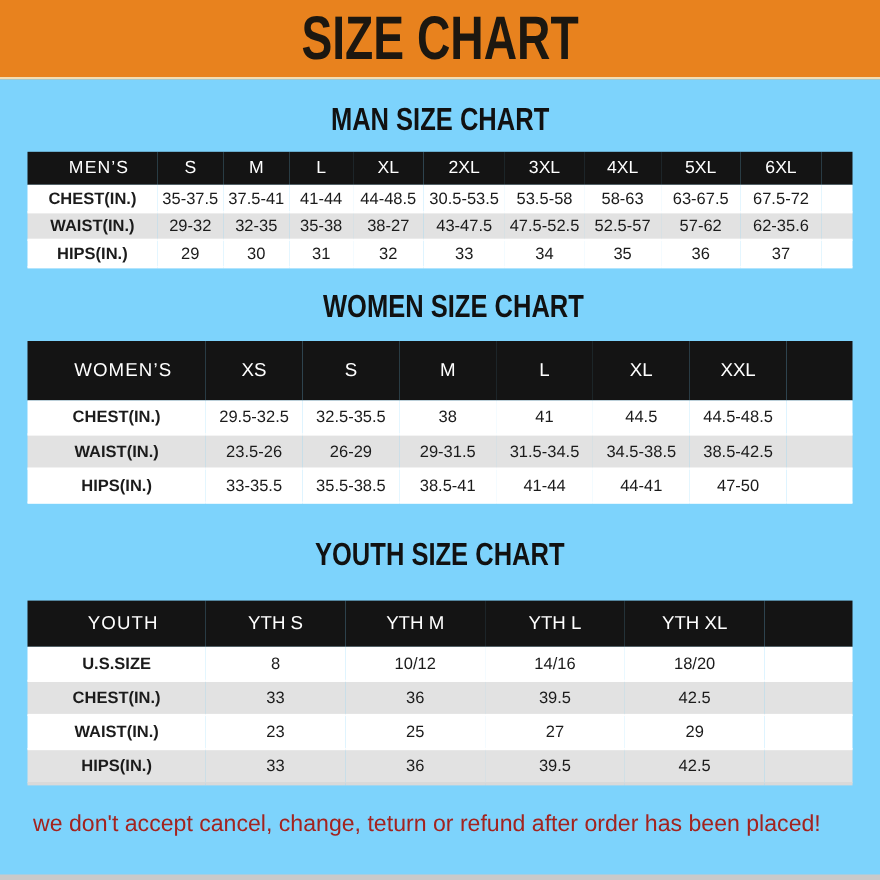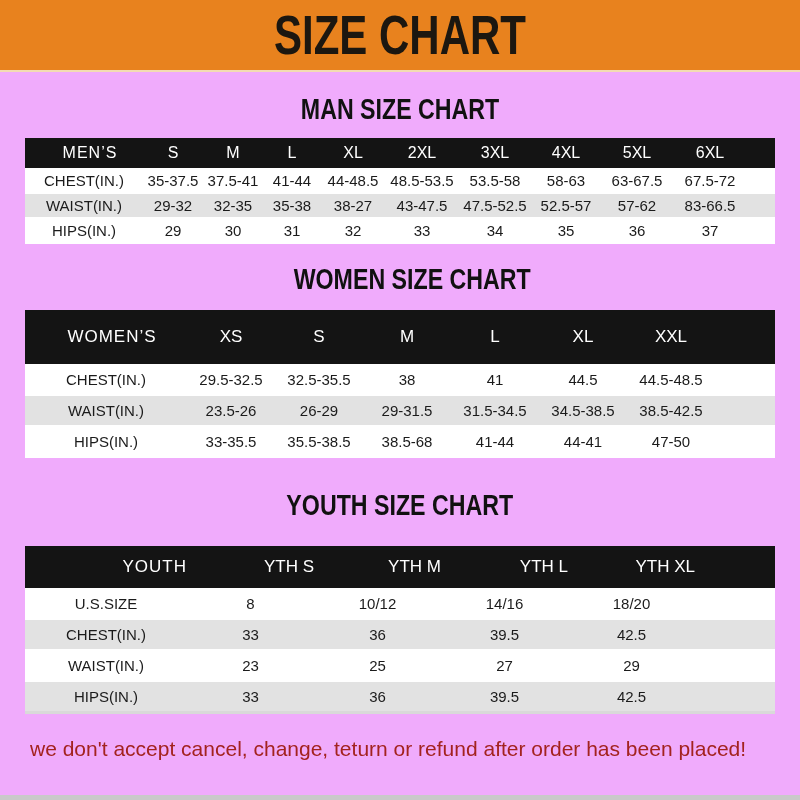--- a/index.html
+++ b/index.html
@@ -3,50 +3,50 @@
 <meta charset="utf-8">
 <style>
   :root{
     --banner-bg:#E8821E; --banner-text:#1C1710; --bar-bg:#141414; --bar-text:#FFFFFF;
     --row-gray:#E2E2E2; --row-white:#FFFFFF; --heading-text:#111111;
     --footer-red:#A3231F; --bottom-strip:#C9C9C9;
   }
   *{margin:0;padding:0;box-sizing:border-box;}
   html,body{width:800px;height:800px;overflow:hidden;background:#fff;
     font-family:"Liberation Sans",sans-serif;}
-  .page{position:relative;width:800px;height:800px;background:#f0abfc;}
+  .page{position:relative;width:800px;height:800px;background:#7dd3fc;}
 
   .banner{height:72px;background:var(--banner-bg);display:flex;align-items:center;
     justify-content:center;border-bottom:2px solid #F3DCB2;}
   .banner-title{font-size:56px;font-weight:bold;color:var(--banner-text);
     display:inline-block;transform:scaleX(0.75);letter-spacing:0px;white-space:nowrap;line-height:1;}
 
   .section-heading{text-align:center;color:var(--heading-text);font-weight:bold;
     font-size:29px;line-height:30px;}
   .section-heading .cond{display:inline-block;transform:scaleX(0.8);white-space:nowrap;letter-spacing:0;}
   .h-man{margin:22px 4px 14px;}
   .h-women{margin:20px 0 16px;padding-left:24px;}
   .h-youth{margin:32px 0 26px;}
 
   table.size-table{width:750px;margin:0 auto;border-collapse:collapse;table-layout:fixed;}
   tr.bar-row th{background:var(--bar-bg);color:var(--bar-text);font-weight:normal;
     text-align:center;vertical-align:middle;}
   th.bar-label{text-align:left;padding-left:12px;font-weight:bold;font-size:21px;letter-spacing:1px;white-space:nowrap;}
   .men tr.bar-row th{height:30px;font-size:16px;}
   .women tr.bar-row th{height:54px;font-size:17px;}
-  .youth tr.bar-row th{height:42px;font-size:17px;text-align:right;}
+  .youth tr.bar-row th{height:42px;font-size:17px;}
   .women th.bar-label,.youth th.bar-label{font-size:22px;}
 
   tr.data-row td{text-align:center;vertical-align:middle;font-size:15px;color:#1b1b1b;
     border-bottom:2px solid #fff;}
   .men tr.data-row td{height:25px;}
   .women tr.data-row td,.youth tr.data-row td{height:31px;}
   tr.data-row:nth-of-type(odd){background:var(--row-gray);}
   tr.data-row:nth-of-type(even){background:var(--row-white);}
-  td.row-label{font-size:15px;color:#111;}
+  td.row-label{font-size:15px;color:#111;font-weight:bold;}
   .youth{border-bottom:3px solid #D9D9D9;}
 
   .footer-note{margin:20px 0 0 30px;color:var(--footer-red);font-size:21px;line-height:29px;}
   .bottom-strip{position:absolute;left:0;bottom:0;width:800px;height:5px;background:var(--bottom-strip);}
 </style>
 </head>
 <body>
 
 <div class="page">
 
@@ -84,38 +84,38 @@
       <th>5XL</th>
       <th>6XL</th>
       <th></th>
     </tr>
     <tr class="data-row">
       <td class="row-label">CHEST(IN.)</td>
       <td>35-37.5</td>
       <td>37.5-41</td>
       <td>41-44</td>
       <td>44-48.5</td>
-      <td>48.5-53.5</td>
+      <td>30.5-53.5</td>
       <td>53.5-58</td>
       <td>58-63</td>
       <td>63-67.5</td>
       <td>67.5-72</td>
       <td></td>
     </tr>
     <tr class="data-row">
       <td class="row-label">WAIST(IN.)</td>
       <td>29-32</td>
       <td>32-35</td>
       <td>35-38</td>
       <td>38-27</td>
       <td>43-47.5</td>
       <td>47.5-52.5</td>
       <td>52.5-57</td>
       <td>57-62</td>
-      <td>83-66.5</td>
+      <td>62-35.6</td>
       <td></td>
     </tr>
     <tr class="data-row">
       <td class="row-label">HIPS(IN.)</td>
       <td>29</td>
       <td>30</td>
       <td>31</td>
       <td>32</td>
       <td>33</td>
       <td>34</td>
@@ -169,21 +169,21 @@
       <td>29-31.5</td>
       <td>31.5-34.5</td>
       <td>34.5-38.5</td>
       <td>38.5-42.5</td>
       <td></td>
     </tr>
     <tr class="data-row">
       <td class="row-label">HIPS(IN.)</td>
       <td>33-35.5</td>
       <td>35.5-38.5</td>
-      <td>38.5-68</td>
+      <td>38.5-41</td>
       <td>41-44</td>
       <td>44-41</td>
       <td>47-50</td>
       <td></td>
     </tr>
   </tbody>
     </table>
 
   <div class="section-heading h-youth">
     <span class="cond">YOUTH SIZE CHART</span>

